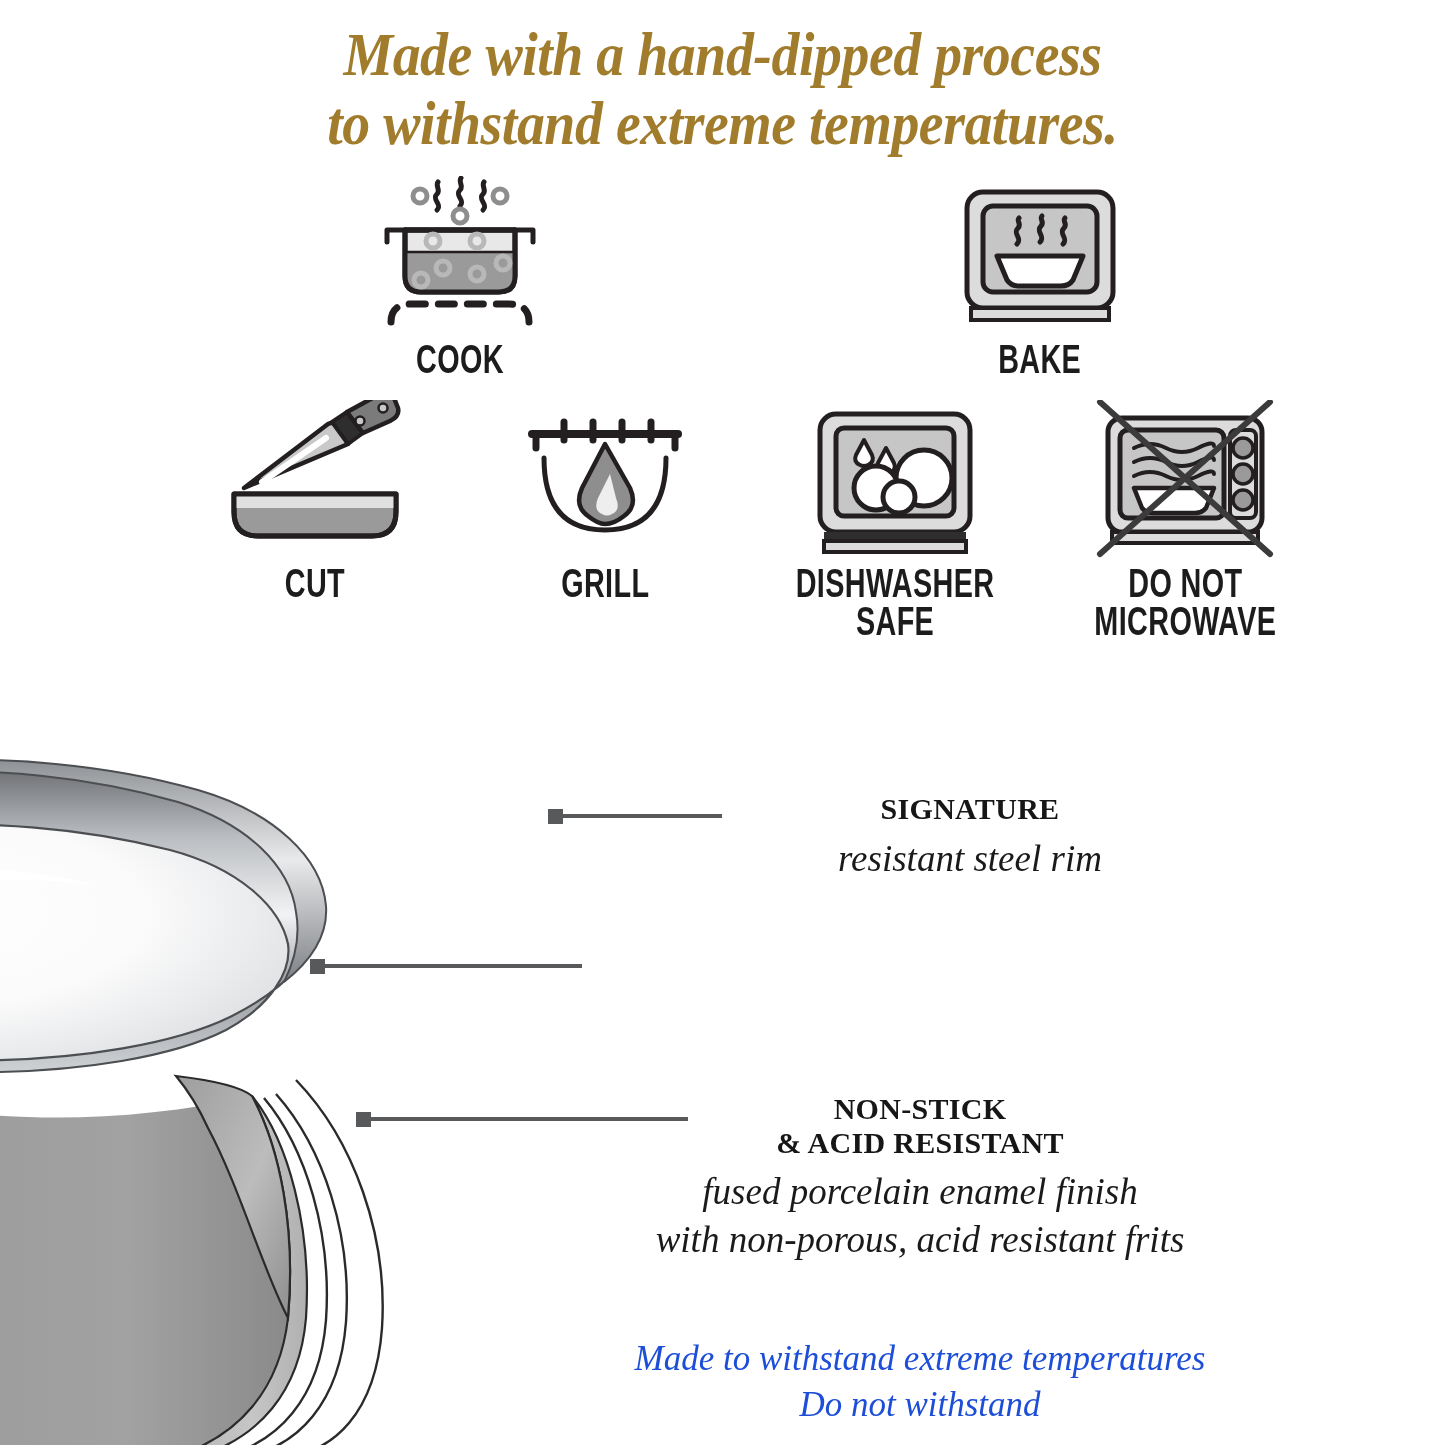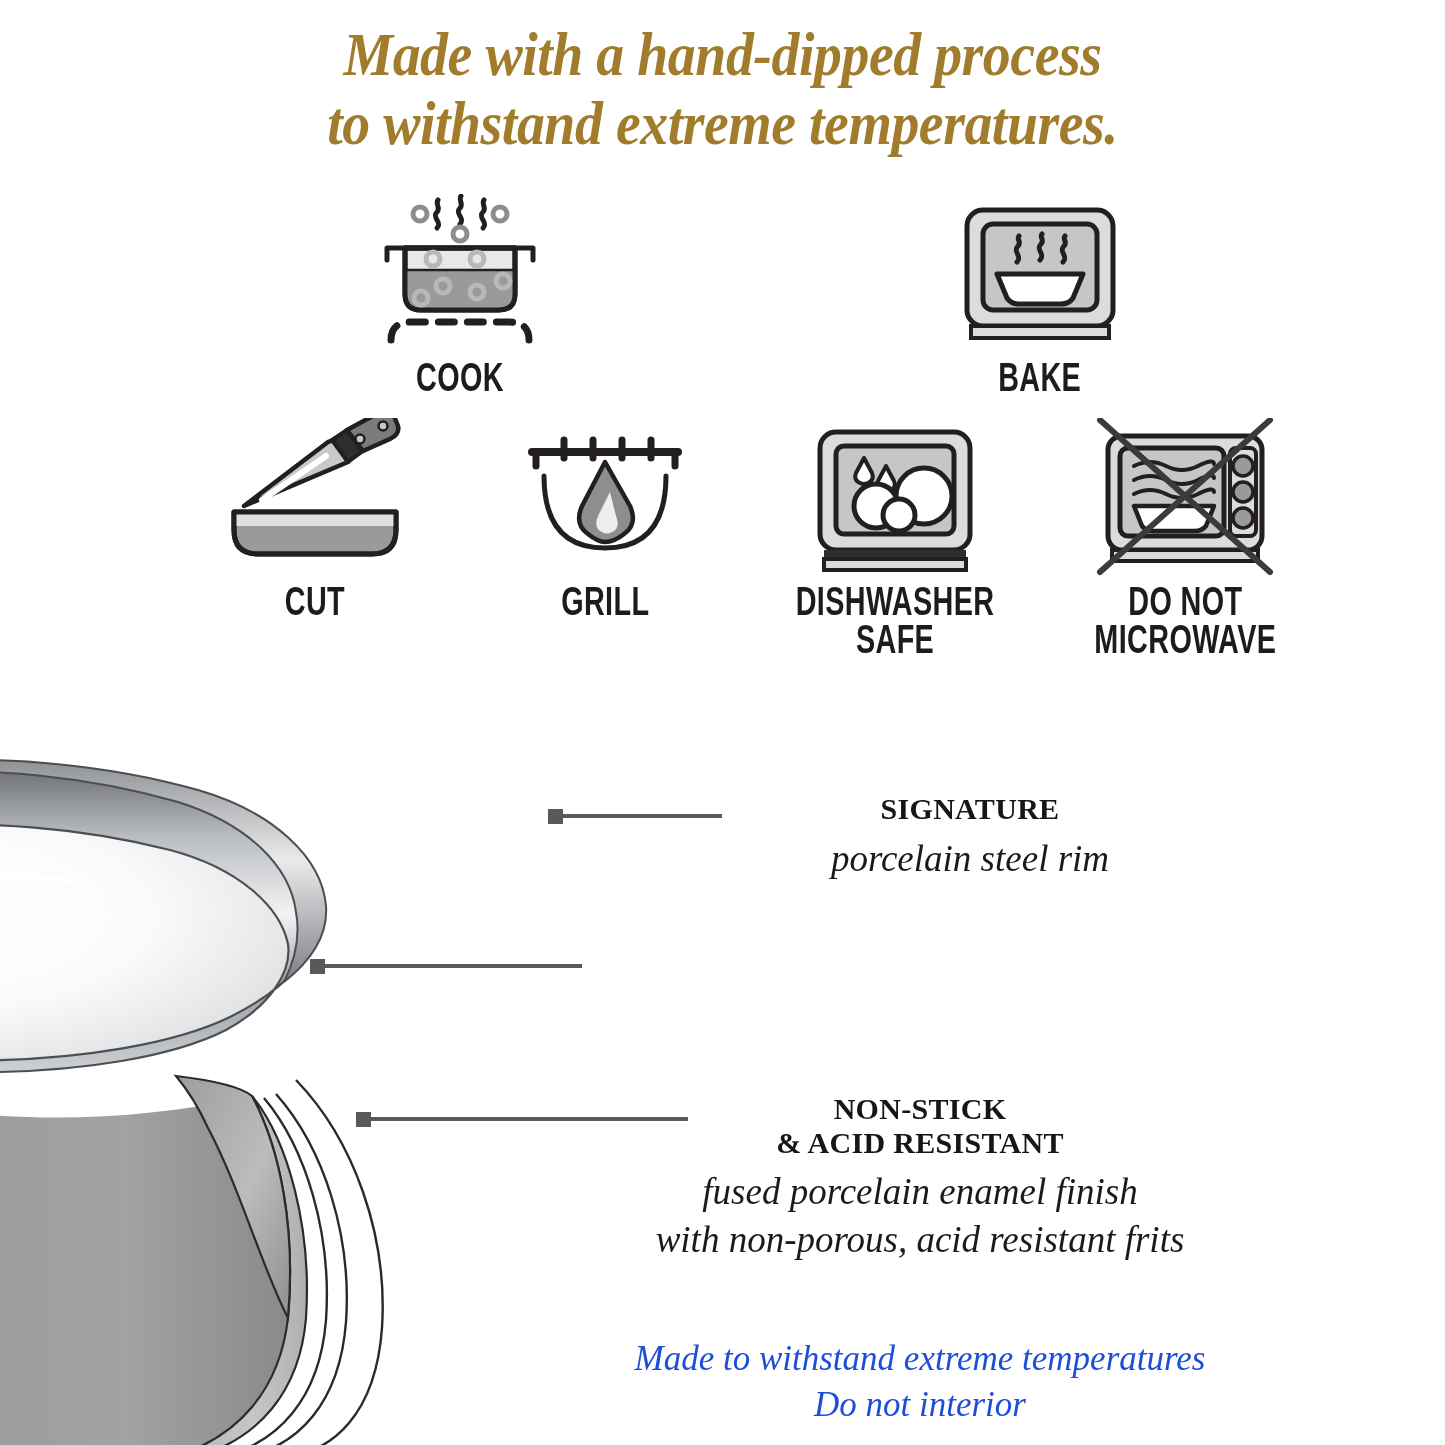--- a/index.html
+++ b/index.html
@@ -34,21 +34,21 @@
     letter-spacing: -0.5px;
     transform: scaleX(0.90);
     transform-origin: center top;
   }
   .headline-line { display: block; white-space: nowrap; }
 
   
   .icon-grid {
     position: absolute;
     left: 170px;
-    top: 194px;
+    top: 176px;
     width: 1160px;
   }
   .icon-row {
     display: flex;
     width: 100%;
   }
   .icon-row.row2 { margin-top: 22px; }
   .icon-cell {
     flex: 1 1 0;
     display: flex;
@@ -431,29 +431,29 @@
   <div class="leader" style="left:558px; top:814px; width:164px;"></div>
 
   <div class="leader-dot" style="left:310px; top:959px;"></div>
   <div class="leader" style="left:320px; top:964px; width:262px;"></div>
 
   <div class="leader-dot" style="left:356px; top:1112px;"></div>
   <div class="leader" style="left:366px; top:1117px; width:322px;"></div>
 
   <div class="callout" style="left:600px; top:792px; width:740px;">
     <div class="callout-title">SIGNATURE</div>
-    <div class="callout-sub">porcelain steel rim</div>
+    <div class="callout-sub">resistant steel rim</div>
   </div>
 
 
   <div class="callout" style="left:500px; top:1092px; width:840px;">
     <div class="callout-title">NON-STICK</div>
     <div class="callout-title">&amp; ACID RESISTANT</div>
     <div class="callout-sub">fused porcelain enamel finish</div>
     <div class="callout-sub" style="margin-top:2px;">with non-porous, acid resistant frits</div>
   </div>
 
   <div class="footnote" style="left:500px; top:1336px; width:840px;">
     <div>Made to withstand extreme temperatures</div>
-    <div>Do not interior</div>
+    <div>Do not withstand</div>
   </div>
 
 </div>
 
 </body></html>

